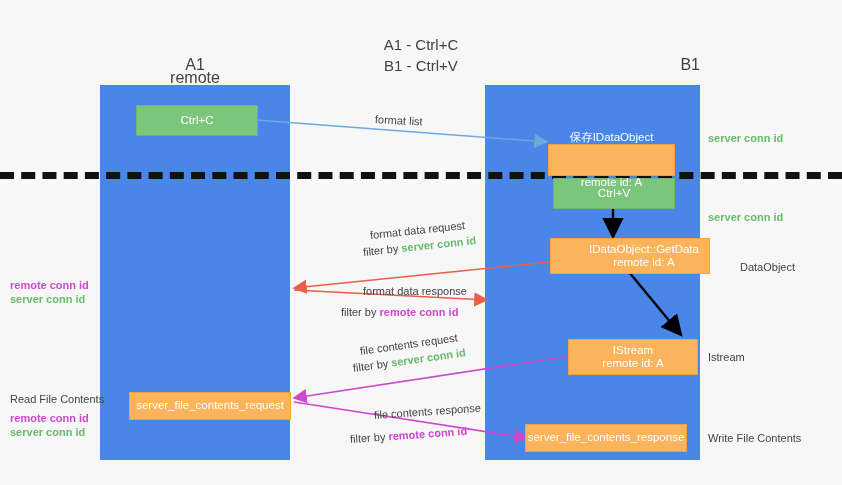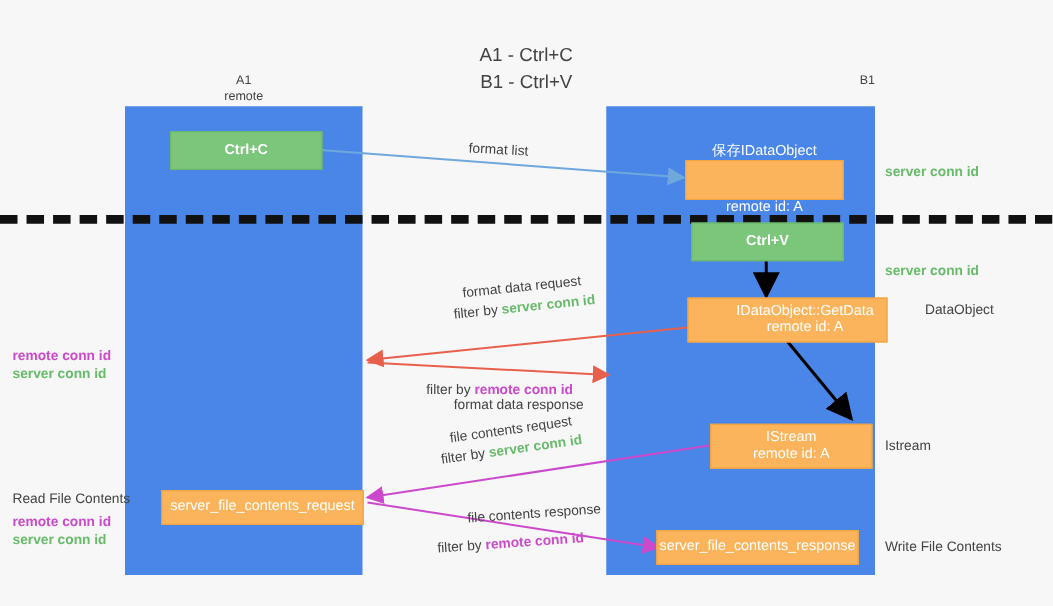--- a/index.html
+++ b/index.html
@@ -4,26 +4,26 @@
 <style>
   html,body{margin:0;padding:0;}
   body{
     width:842px;height:485px;position:relative;overflow:hidden;
     background:#f7f7f7;
     font-family:"Liberation Sans","DejaVu Sans",sans-serif;
     color:#434343;
   }
   #stage{position:absolute;inset:0;}
   .lane{position:absolute;background:#4a86e8;}
-  .lane-title{position:absolute;text-align:center;font-size:10px;line-height:13px;color:#434343;}
+  .lane-title{position:absolute;text-align:center;font-size:16px;line-height:13px;color:#434343;}
   .divider{position:absolute;left:0;right:0;height:0;border-top:7px dashed #111111;}
   .gbox{
     position:absolute;background:#7cc67c;border:1px solid #6bb86b;
     color:#ffffff;font-size:11.5px;display:flex;align-items:center;
-    justify-content:center;text-align:center;line-height:13px;font-weight:bold;
+    justify-content:center;text-align:center;line-height:13px;
   }
   .obox{
     position:absolute;background:#fbb45c;border:1px solid #f0a33f;
     color:#ffffff;font-size:11.5px;display:flex;align-items:center;
     justify-content:center;text-align:center;line-height:13.5px;
     flex-direction:column;
   }
   .obox span{display:block;}
   .lbl{position:absolute;font-size:11px;line-height:14px;color:#434343;white-space:nowrap;}
   .green{color:#67bb6a;font-weight:bold;}
@@ -86,21 +86,21 @@
 
   <div class="divider" style="top:172px;"></div>
 
   <div class="gbox" style="left:136px;top:105px;width:120px;height:29px;">
     <span>Ctrl+C</span>
   </div>
   <div class="gbox" style="left:553px;top:178px;width:120px;height:29px;">
     <span>Ctrl+V</span>
   </div>
 
-  <div class="obox" style="left:548px;top:128px;width:125px;height:30px;gap:31px;">
+  <div class="obox" style="left:548px;top:144px;width:125px;height:30px;gap:31px;">
     <span>保存IDataObject</span>
     <span>remote id: A</span>
   </div>
 
   <div class="obox" style="left:550px;top:238px;width:130px;height:34px;padding-left:28px;">
     <span>IDataObject::GetData</span>
     <span>remote id: A</span>
   </div>
 
   <div class="obox" style="left:568px;top:339px;width:128px;height:34px;">
@@ -122,21 +122,21 @@
     <span>format list</span>
   </div>
 
   <div class="lbl rot" style="left:370px;top:228px;transform:rotate(-6deg);">
     <span>format data request</span>
   </div>
   <div class="lbl rot" style="left:363px;top:245px;transform:rotate(-6deg);">
     <span class="plain">filter by </span><span class="green">server conn id</span>
   </div>
 
-  <div class="lbl" style="left:363px;top:284px;margin-top:33px;">
+  <div class="lbl" style="left:363px;top:284px;">
     <span>format data response</span>
   </div>
   <div class="lbl" style="left:341px;top:305px;">
     <span class="plain">filter by </span><span class="magenta">remote conn id</span>
   </div>
 
   <div class="lbl rot" style="left:360px;top:344px;transform:rotate(-8deg);">
     <span>file contents request</span>
   </div>
   <div class="lbl rot" style="left:353px;top:361px;transform:rotate(-8deg);">
@@ -149,21 +149,21 @@
   <div class="lbl rot" style="left:350px;top:432px;transform:rotate(-4deg);">
     <span class="plain">filter by </span><span class="magenta">remote conn id</span>
   </div>
 
   <div class="lbl green" style="left:708px;top:131px;">
     <span>server conn id</span>
   </div>
   <div class="lbl green" style="left:708px;top:210px;">
     <span>server conn id</span>
   </div>
-  <div class="lbl" style="left:708px;top:241px;padding-left:32px;">
+  <div class="lbl" style="left:708px;top:260px;padding-left:32px;">
     <span>DataObject</span>
   </div>
   <div class="lbl" style="left:708px;top:350px;">
     <span>Istream</span>
   </div>
   <div class="lbl" style="left:708px;top:431px;">
     <span>Write File Contents</span>
   </div>
 
   <div class="lbl" style="left:10px;top:278px;">

